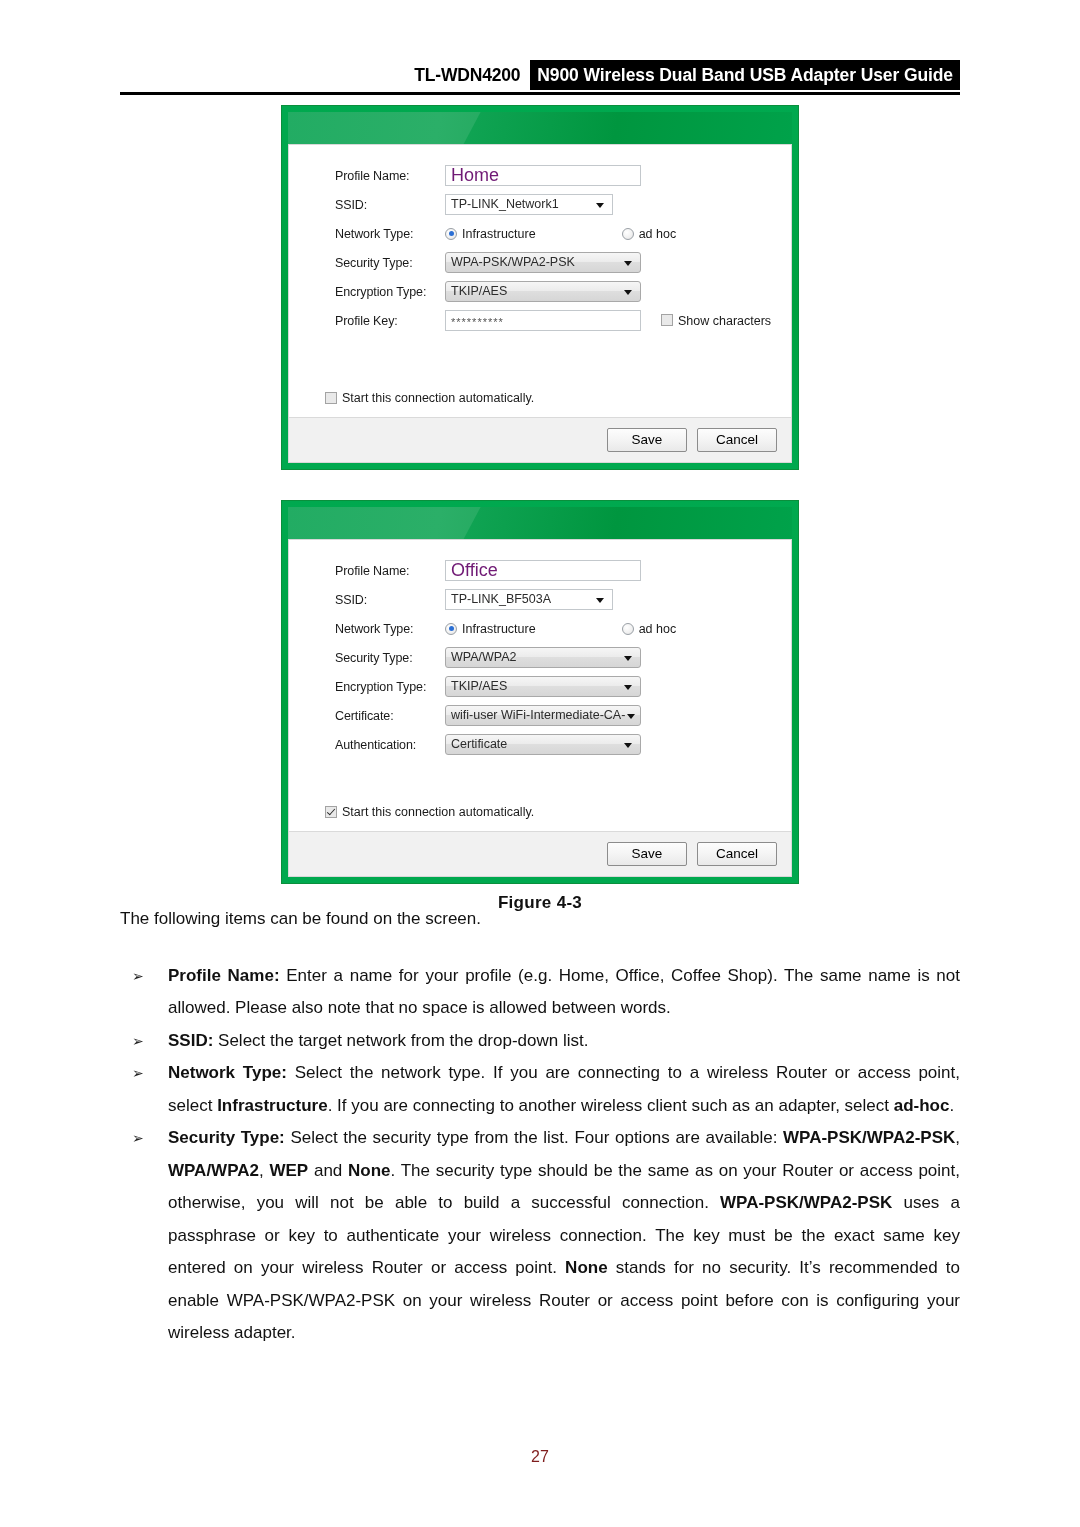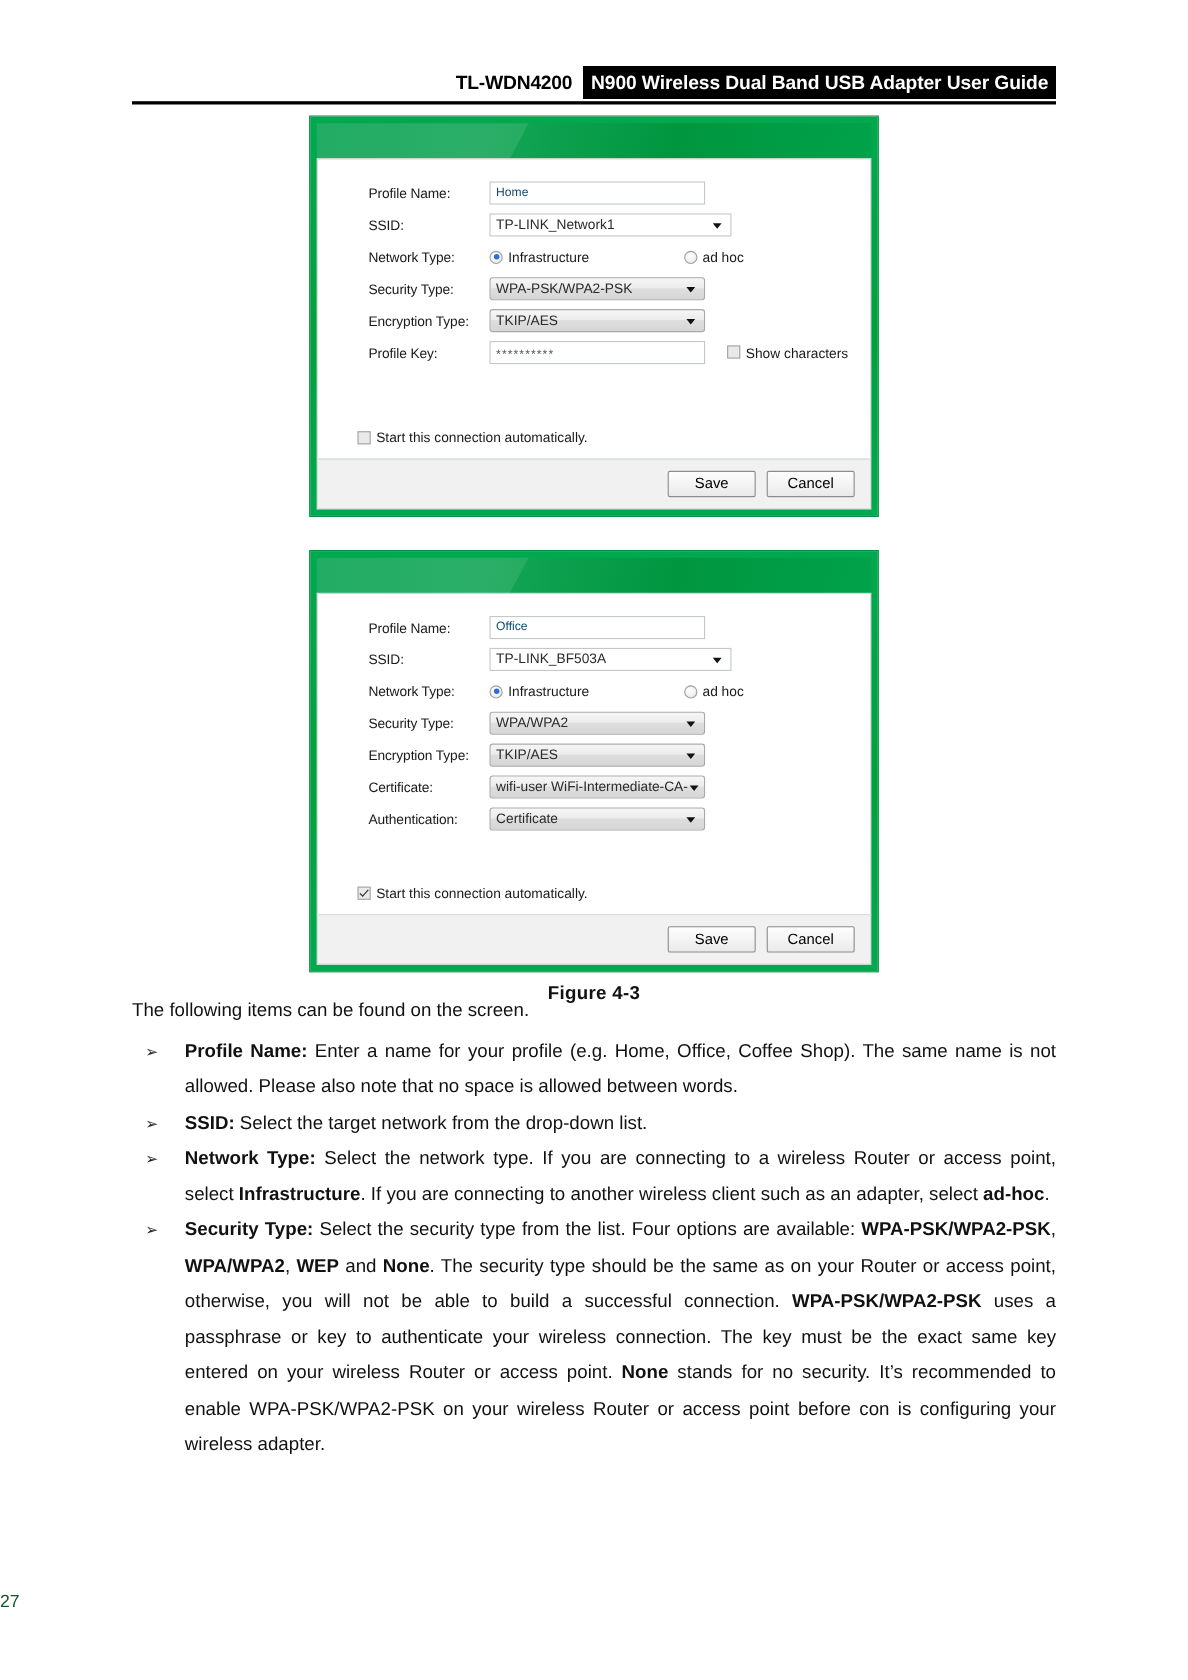--- a/index.html
+++ b/index.html
@@ -126,36 +126,36 @@
     flex: none;
   }
   .fctl { flex: none; position: relative; }
 
   .textbox {
     width: 196px;
     height: 21px;
     box-sizing: border-box;
     border: 1px solid #c3c8cc;
     background: #fff;
-    font-size: 11px;
+    font-size: 18px;
     line-height: 19px;
     padding: 0 5px;
-    color: #0c4a6e;
+    color: #701a75;
     white-space: nowrap;
     overflow: hidden;
   }
   .textbox.key {
     color: #555;
     letter-spacing: 1px;
     font-size: 11px;
     padding-top: 2px;
   }
 
   .combo-white {
-    width: 220px;
+    width: 168px;
     height: 21px;
     box-sizing: border-box;
     border: 1px solid #c3c8cc;
     background: #fff;
     font-size: 12.5px;
     line-height: 19px;
     padding: 0 5px;
     color: #2b2b2b;
     position: relative;
     white-space: nowrap;
@@ -280,21 +280,21 @@
   
   .content {
     position: absolute;
     left: 120px;
     width: 840px;
     font-size: 17px;
     line-height: 32.5px;
     color: #111;
   }
   .para-intro {
-    margin: 0 0 4px 0;
+    margin: 0 0 24px 0;
   }
   .bullet {
     position: relative;
     padding-left: 48px;
     margin-bottom: 0px;
     text-align: justify;
   }
   .bullet .marker {
     position: absolute;
     left: 12px;
@@ -304,23 +304,23 @@
     color: #222;
   }
   .bullet b { font-weight: bold; }
   .nojust { text-align: left; }
 
   .page-number {
     position: absolute;
     left: 0;
     top: 1448px;
     width: 1080px;
-    text-align: left;
+    text-align: center;
     font-size: 16px;
-    color: #14532d;
+    color: #7f1d1d;
   }
 </style>
 </head>
 <body>
 
 <div class="page-header">
   <div class="header-row">
     <div class="header-model">TL-WDN4200</div>
     <div class="header-banner">N900 Wireless Dual Band USB Adapter User Guide</div>
   </div>

